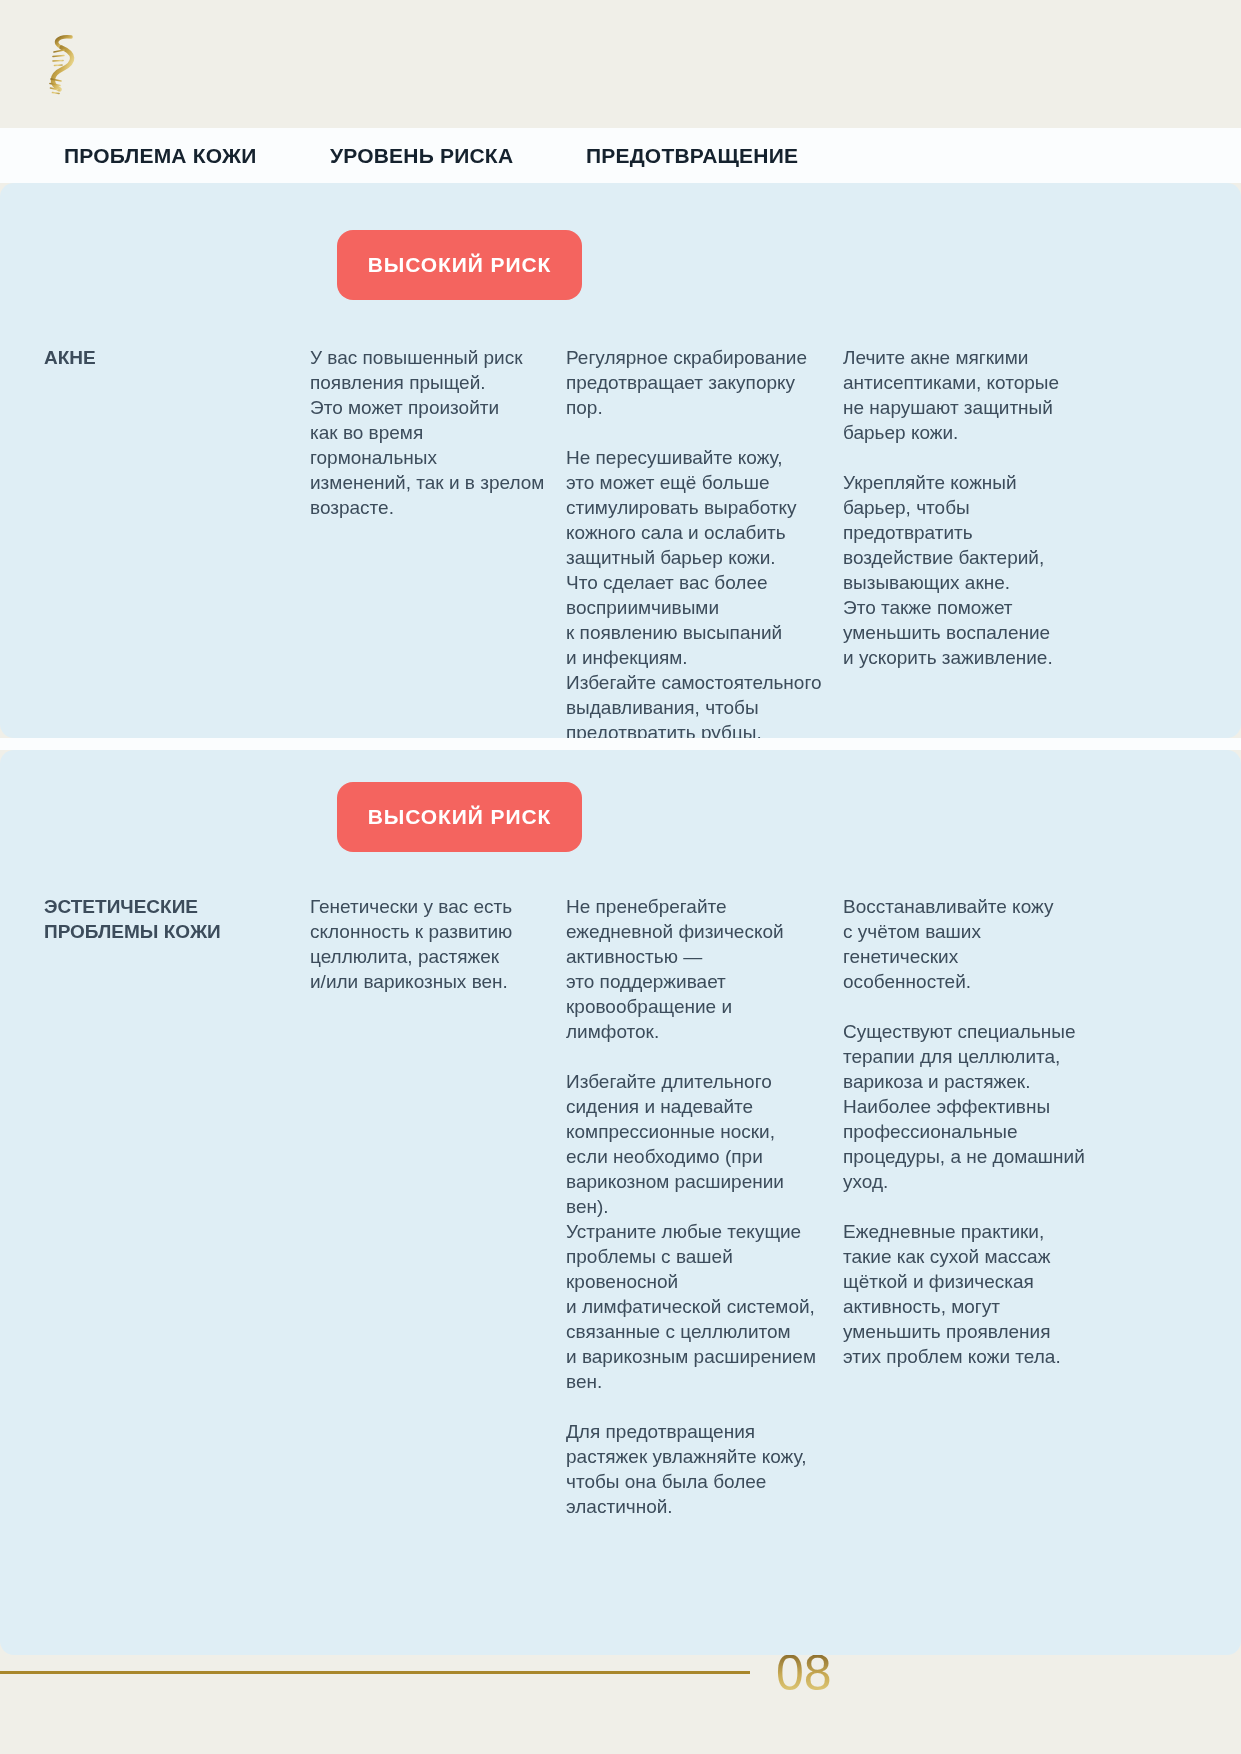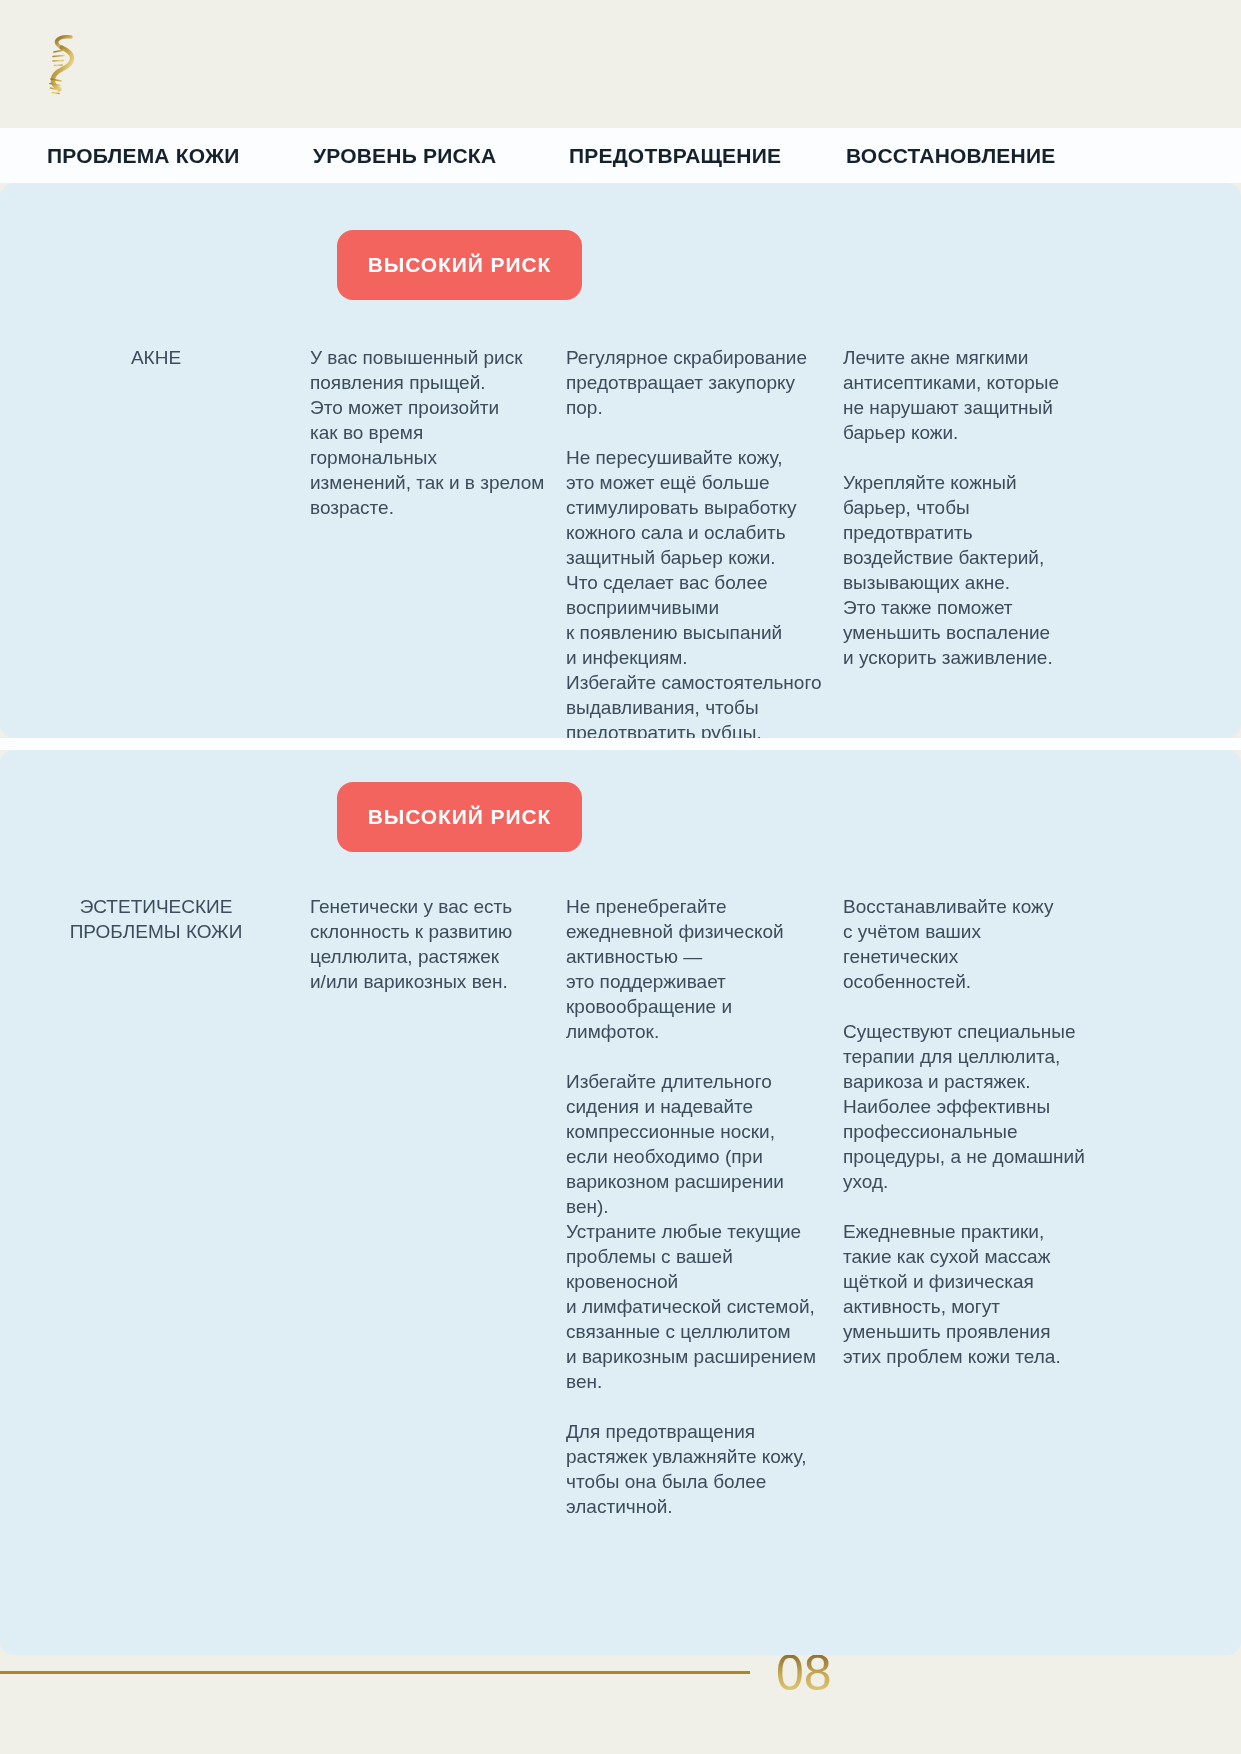--- a/index.html
+++ b/index.html
@@ -14,21 +14,21 @@
   
   .topbar { position:absolute; top:0; left:0; right:0; height:128px; background:#f0efe8; }
   .logo { position:absolute; top:34px; left:44px; width:36px; height:64px; }
 
   
   .header-row {
     position:absolute; top:128px; left:0; right:0; height:55px;
     background:#fbfdfe;
     display:grid; grid-template-columns:266px 256px 277px 1fr;
     align-items:center;
-    padding-left:47px; box-sizing:border-box;
+    padding-left:64px; box-sizing:border-box;
   }
   .header-cell {
     font-weight:bold; font-size:21px; color:#15222e; letter-spacing:0.2px;
   }
 
   .section { position:absolute; left:0; right:0; background:#dfeef5;border-radius:14px; }
   .section-1 { top:183px; height:555px; }
   .gap-strip { position:absolute; top:738px; left:0; right:0; height:12px; background:#fbfdfe; }
   .section-2 { top:750px; height:905px; }
 
@@ -42,22 +42,22 @@
   .section-2 .badge { top:32px; }
 
   .content {
     position:absolute; left:44px; right:24px;
     display:grid; grid-template-columns:266px 256px 277px 1fr;
   }
   .section-1 .content { top:162px; }
   .section-2 .content { top:144px; }
 
   .problem {
-    font-weight:normal; font-size:20px; color:#15222e;
-    line-height:27px; white-space:pre-line; padding-right:24px; margin:0;text-align:center;
+    font-weight:bold; font-size:20px; color:#15222e;
+    line-height:27px; white-space:pre-line; padding-right:24px; margin:0;
   }
   .cell { padding-right:18px; }
   .cell p {
     margin:0 0 25px 0;
     font-size:19px; line-height:25px; color:#3c4c5b;
     white-space:pre-line;
   }
   .cell p:last-child { margin-bottom:0; }
 
   
@@ -91,21 +91,20 @@
       <path d="M17.5 13.5 C31 19 32 28.5 18.5 35 C6 41 6.5 50 15.5 55.5" fill="none" stroke="url(#gold)" stroke-width="4.4" stroke-linecap="round"></path>
       <path d="M10 18 L20 16 M9 22.5 L20 21.5 M9 27 L19 26.5 M10.5 31.5 L18 31" stroke="url(#gold)" stroke-width="1.6" stroke-linecap="round"></path>
       <path d="M7 45 L17 47 M6 49.5 L16 51.5 M6.5 54 L15 56 M8.5 58.5 L15 59.5" stroke="url(#gold)" stroke-width="1.6" stroke-linecap="round"></path>
     </svg>
   </div>
 
   <div class="header-row">
     <div class="header-cell">ПРОБЛЕМА КОЖИ</div>
     <div class="header-cell">УРОВЕНЬ РИСКА</div>
     <div class="header-cell">ПРЕДОТВРАЩЕНИЕ</div>
-    <div class="header-cell">ВОССТАНОВЛЕНИЕ</div>
   </div>
 
   <div class="section section-1">
     <div class="badge">ВЫСОКИЙ РИСК</div>
     <div class="content">
       <div class="cell">
         <p class="problem">АКНЕ</p>
       </div>
       <div class="cell">
         <p>У вас повышенный риск

